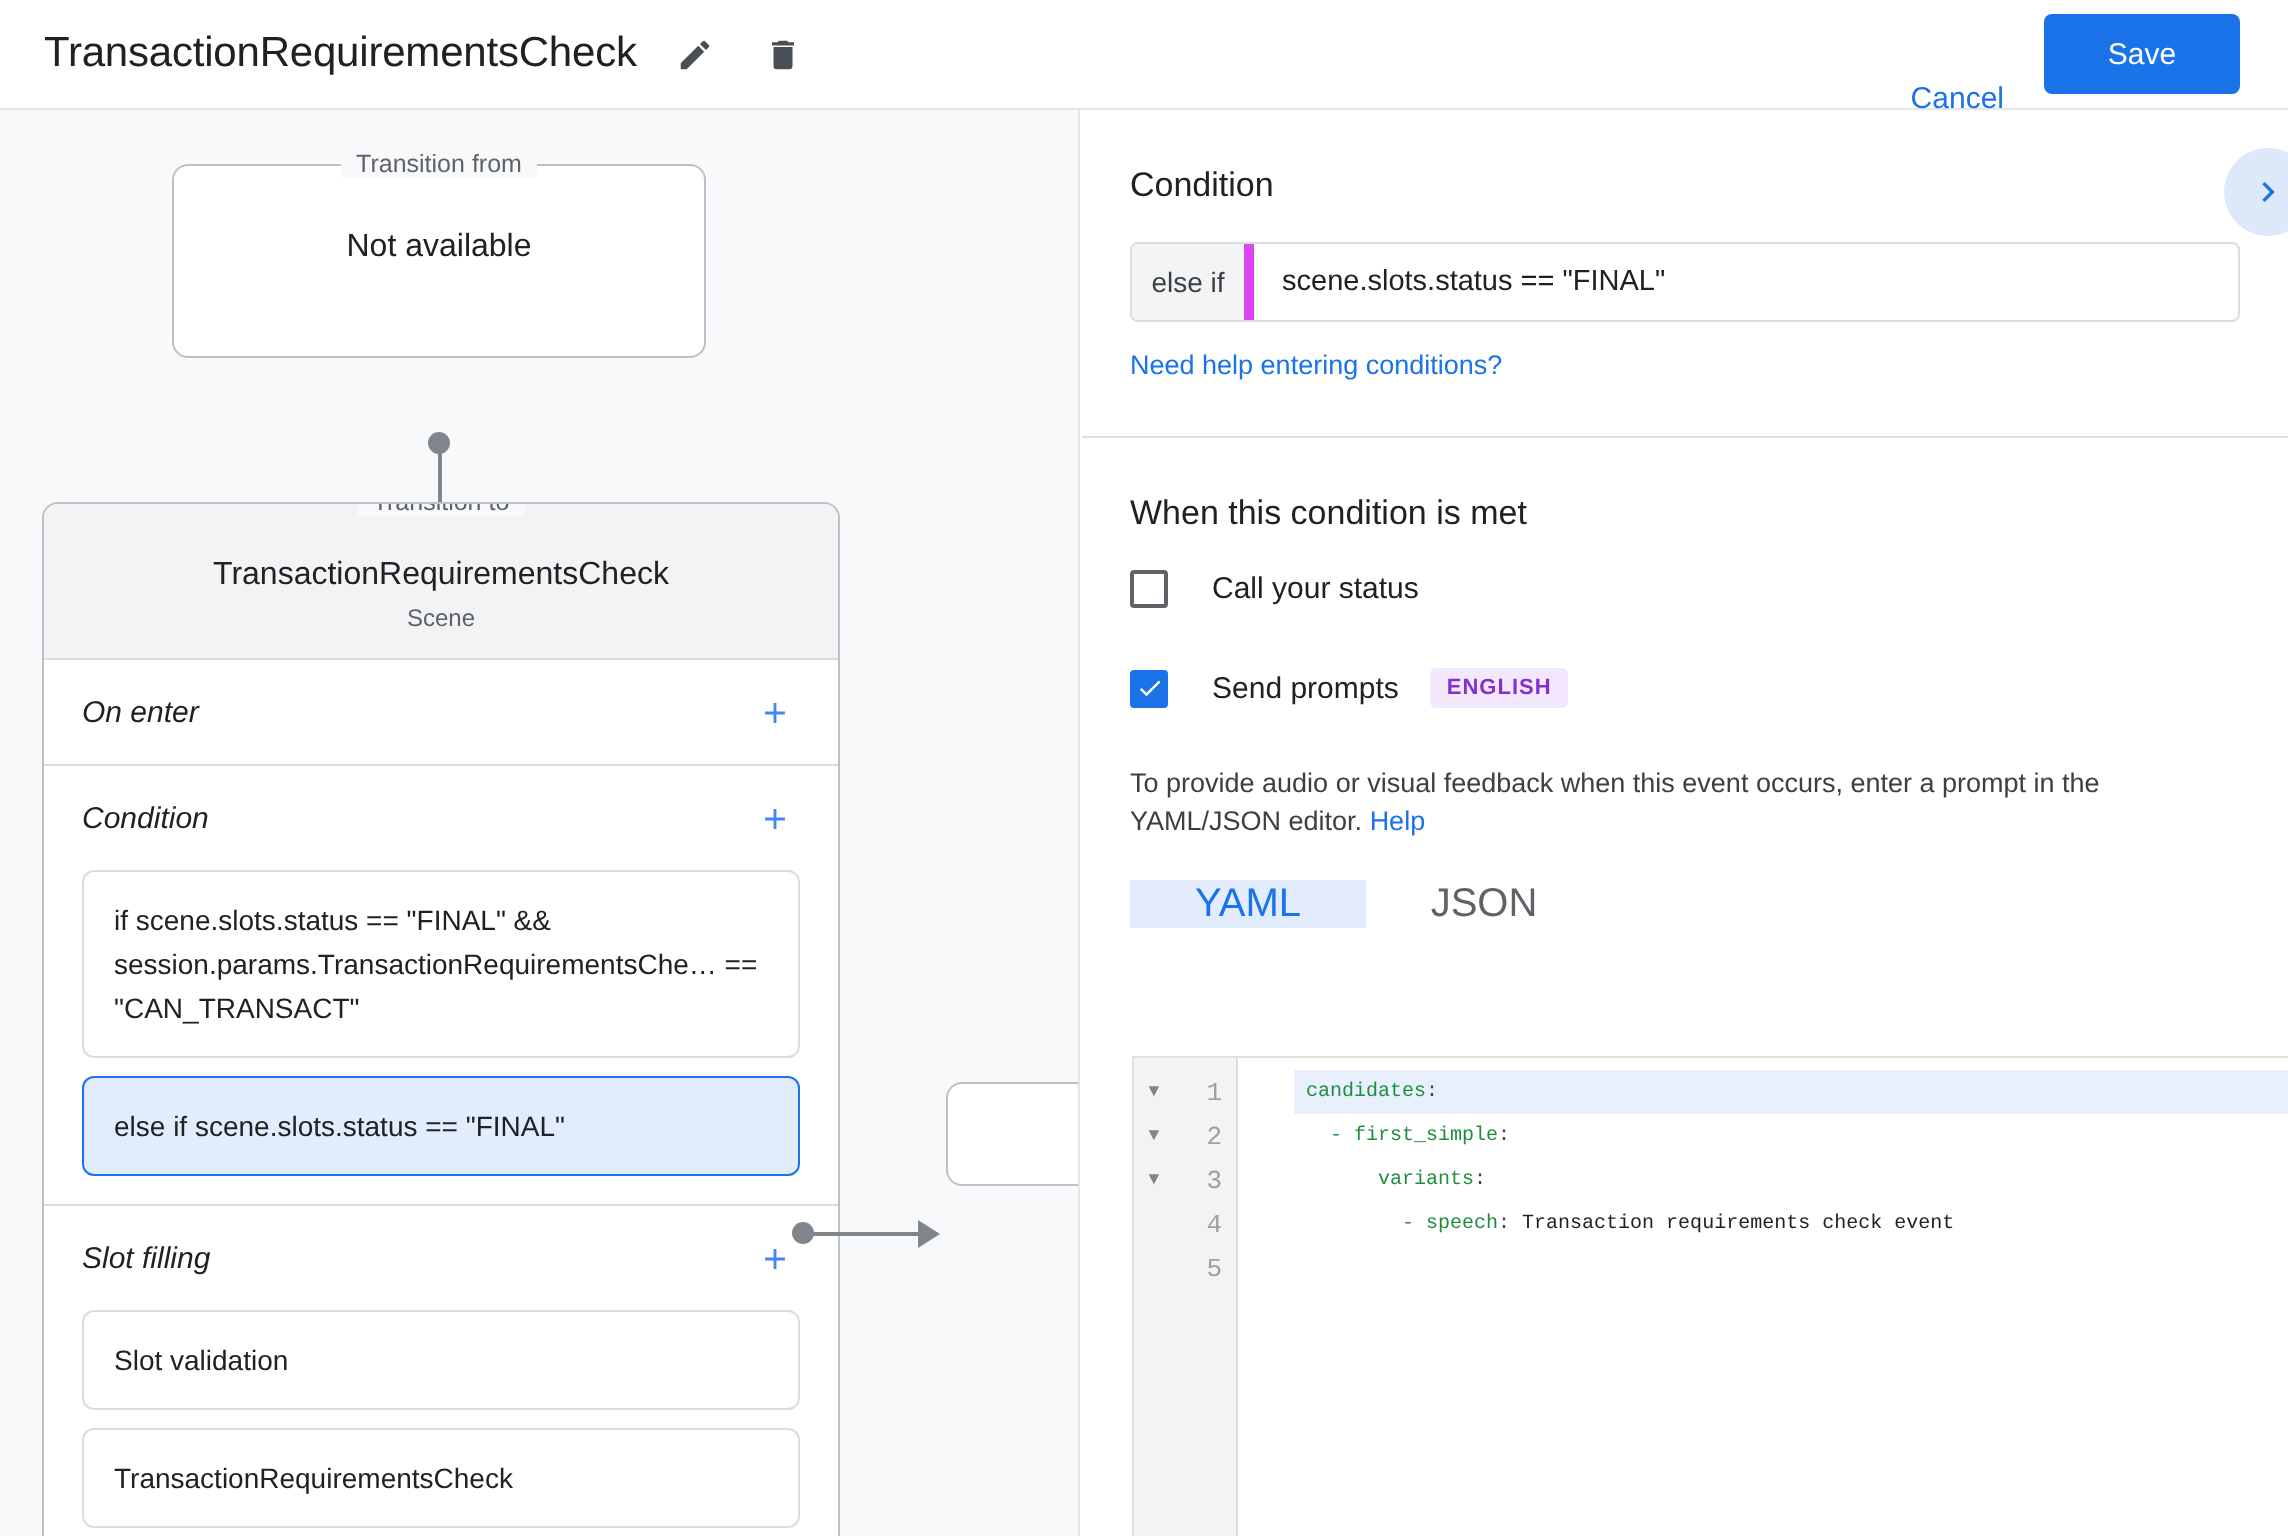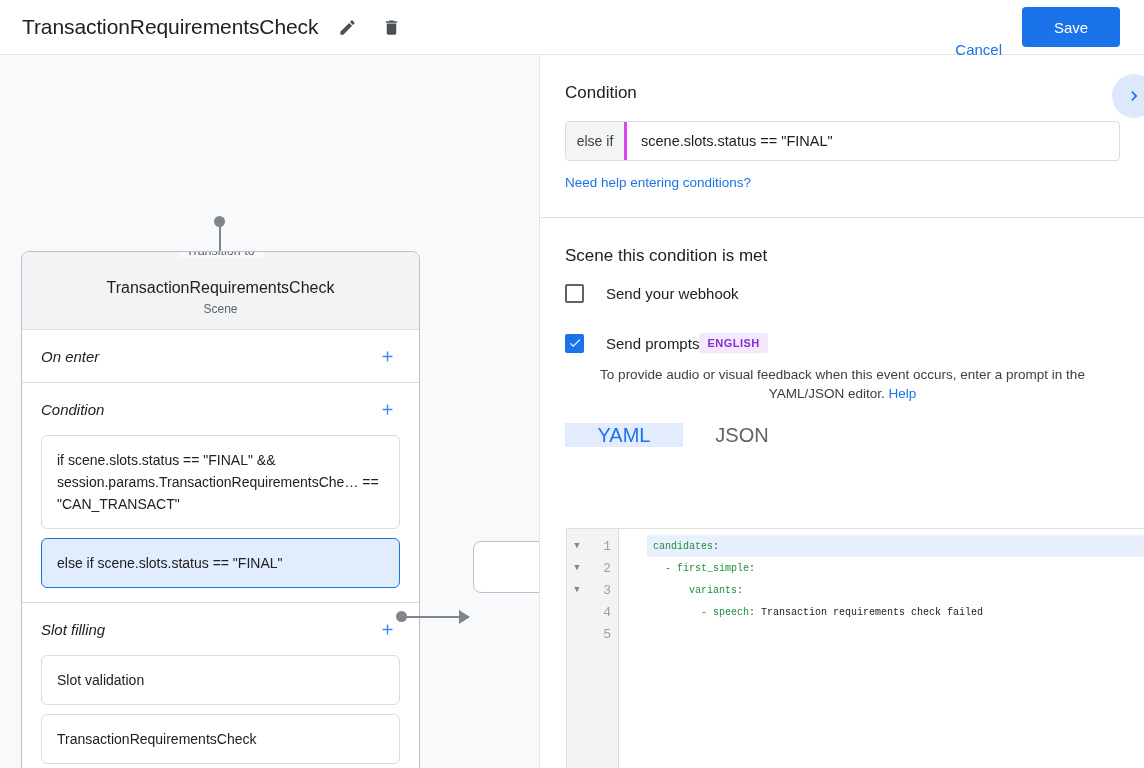--- a/index.html
+++ b/index.html
@@ -263,21 +263,21 @@
     display: flex;
     border: 1px solid #dadce0;
     border-radius: 4px;
     height: 40px;
     overflow: hidden;
     background: #ffffff;
   }
   .cond-prefix {
     width: 61px;
     background: #f3f4f5;
-    border-right: 3px solid #d946ef;
+    border-right: 5px solid #d946ef;
     display: flex; align-items: center; justify-content: center;
     font-size: 14px;
     color: #3c4043;
     flex: 0 0 auto;
   }
   .cond-input {
     flex: 1 1 auto;
     border: none; outline: none;
     background: transparent;
     padding: 0 14px;
@@ -323,35 +323,35 @@
     background: #1a73e8;
     border-color: #1a73e8;
   }
   .cb-label {
     margin-left: 22px;
     font-size: 15px;
     color: #202124;
     font-weight: 500;
   }
   .lang-badge {
+    margin-left: 16px;
     background: #f3e8fd;
     color: #8430ce;
     font-size: 11px;
     font-weight: 700;
     letter-spacing: 0.5px;
     padding: 4px 8px;
     border-radius: 3px;
   }
   .desc {
     font-size: 13.5px;
     color: #3c4043;
     line-height: 19px;
-    margin-top: 12px;
+    margin-top: 28px;
     max-width: 556px;
-    text-align: center;
   }
   .desc a { color: #1a73e8; text-decoration: none; cursor: pointer; }
 
   
   .tabs { display: flex; margin-top: 20px; }
   .tab {
     min-width: 118px;
     height: 24px;
     display: flex; align-items: center; justify-content: center;
     font-size: 20px;
@@ -443,20 +443,24 @@
   <div class="appbar-spacer"></div>
 
   <button class="cancel-btn">Cancel</button>
   <button class="save-btn">Save</button>
 </div>
 
 <div class="body-wrap">
 
   <div class="graph-pane">
 
+    <div class="fieldset-box from-box">
+      <div class="fieldset-legend">Transition from</div>
+      <div class="from-box-text">Not available</div>
+    </div>
 
     <div class="arrow-down-dot"></div>
     <div class="arrow-down-line"></div>
     <div class="arrow-down-head"></div>
 
     <div class="to-card">
       <div class="to-card-header">
         <div class="to-legend">Transition to</div>
         <div class="to-card-title">TransactionRequirementsCheck</div>
         <div class="to-card-sub">Scene</div>
@@ -522,25 +526,25 @@
         <input class="cond-input" type="text" value="scene.slots.status == &quot;FINAL&quot;" style="">
       </div>
 
       <a class="help-link">Need help entering conditions?</a>
       <div style="height:26px;"></div>
     </div>
 
     <div class="sec-divider"></div>
 
     <div class="detail-section">
-      <div class="sec-h">Scene this condition is met</div>
+      <div class="sec-h">When this condition is met</div>
 
       <div class="cb-row" style="margin-bottom:30px;">
         <span class="cb"></span>
-        <span class="cb-label">Send your webhook</span>
+        <span class="cb-label">Call your status</span>
       </div>
 
       <div class="cb-row">
         <span class="cb checked">
           <svg width="14" height="14" viewBox="0 0 24 24">
             <path fill="#ffffff" d="M9 16.17L4.83 12l-1.42 1.41L9 19 21 7l-1.41-1.41z"></path>
           </svg>
         </span>
         <span class="cb-label">Send prompts</span>
         <span class="lang-badge">ENGLISH</span>
@@ -579,18 +583,18 @@
       <div class="gline">
         <span class="fold"></span>
         <span class="lnum">5</span>
       </div>
     </div>
 
     <div class="code">
       <div class="cline hl"><span></span><span class="k">candidates</span><span class="p">:</span><span></span></div>
       <div class="cline"><span class="k">  - </span><span class="k">first_simple</span><span class="p">:</span><span></span></div>
       <div class="cline"><span>      </span><span class="k">variants</span><span class="p">:</span><span></span></div>
-      <div class="cline"><span class="k">        - </span><span class="k">speech</span><span class="p">:</span><span> Transaction requirements check failed</span></div>
+      <div class="cline"><span class="k">        - </span><span class="k">speech</span><span class="p">:</span><span> Transaction requirements check event</span></div>
       <div class="cline"><span></span></div>
     </div>
   </div>
 
 </div>
 
 </body></html>

